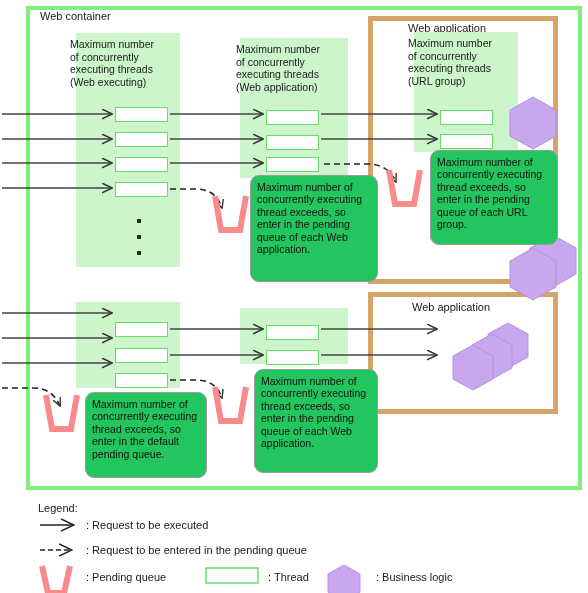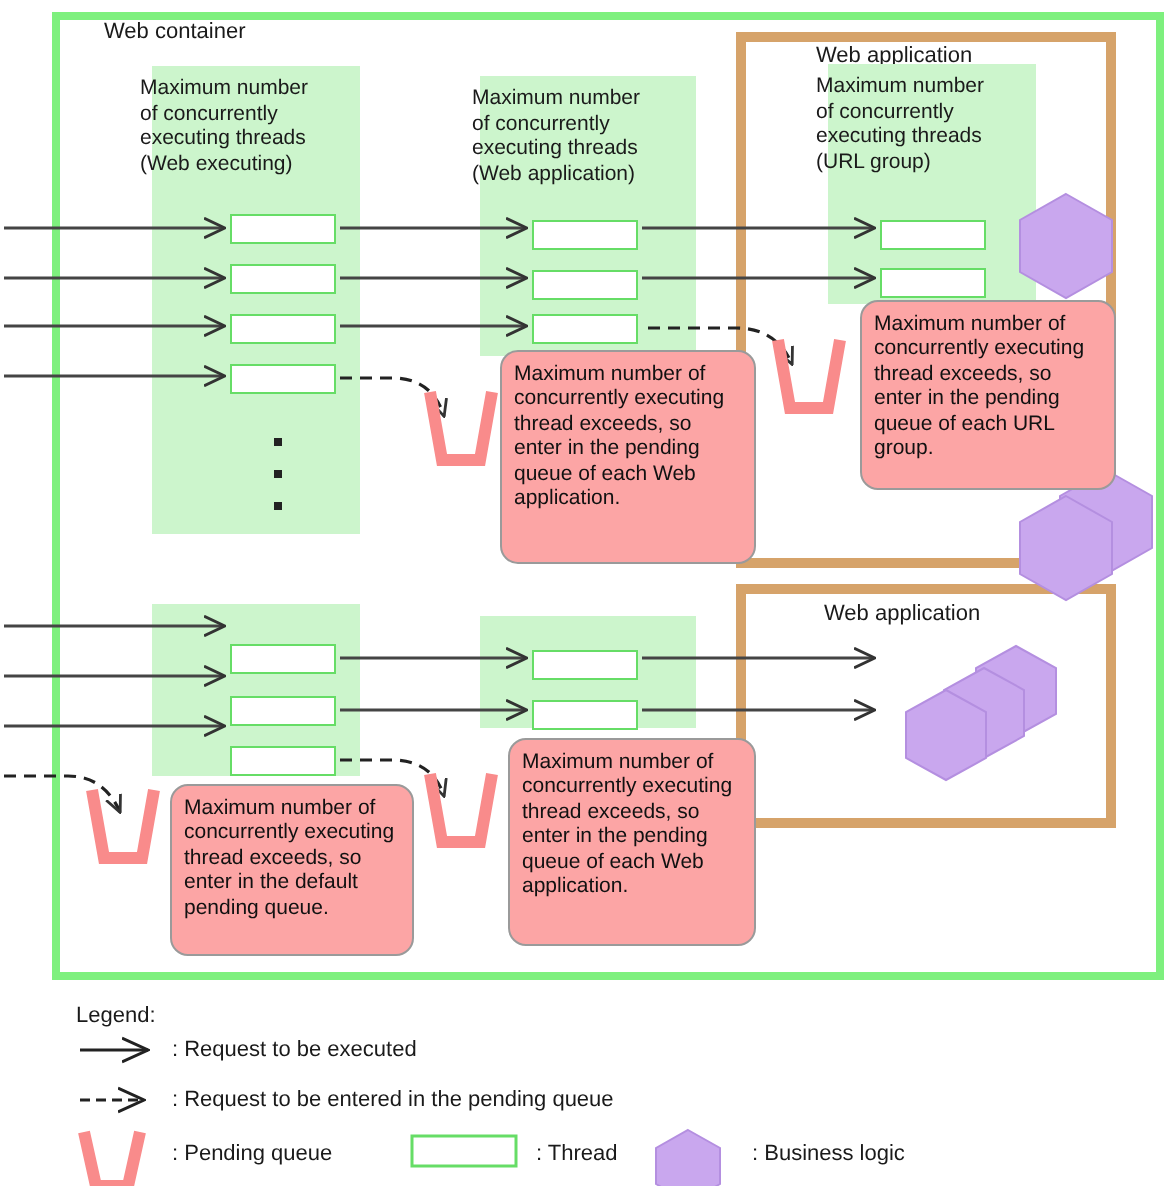--- a/index.html
+++ b/index.html
@@ -11,21 +11,20 @@
   #stage{position:absolute;left:0;top:0;width:588px;height:593px;}
 
   
   .web-container-box{
     position:absolute;left:26px;top:6px;width:556px;height:484px;
     border:4px solid #7ef07e;background:#ffffff;box-sizing:border-box;
   }
   .web-container-label{
     position:absolute;left:40px;top:10px;font-size:11px;line-height:13px;
     white-space:nowrap;
-    margin-left:12px;
   }
   .webapp-box{
     position:absolute;border:5px solid #d6a36a;background:transparent;box-sizing:border-box;
   }
   .webapp-box.one{left:368px;top:16px;width:190px;height:268px;}
   .webapp-box.two{left:368px;top:292px;width:190px;height:122px;}
   .webapp-label{position:absolute;font-size:11px;line-height:13px;white-space:nowrap;}
   .webapp-label.one{left:408px;top:22px;}
   .webapp-label.two{left:412px;top:301px;}
 
@@ -37,21 +36,21 @@
   }
 
   
   .thread{
     position:absolute;width:53px;height:15px;background:#ffffff;
     border:1.5px solid #66dd66;box-sizing:border-box;
   }
 
   
   .callout{
-    position:absolute;background:#fca5a5;border:1px solid #9a9a9a;border-radius:9px;
+    position:absolute;background:#22c55e;border:1px solid #9a9a9a;border-radius:9px;
     box-sizing:border-box;font-size:10.5px;line-height:12.4px;padding:5px 6px;
     color:#111;
   }
 
   
   .dots{position:absolute;left:135px;top:219px;width:8px;}
   .dots i{display:block;width:4px;height:4px;background:#222;margin:0 auto 12px;}
 
   
   .legend-wrap{position:absolute;left:0;top:498px;width:476px;height:95px;}

